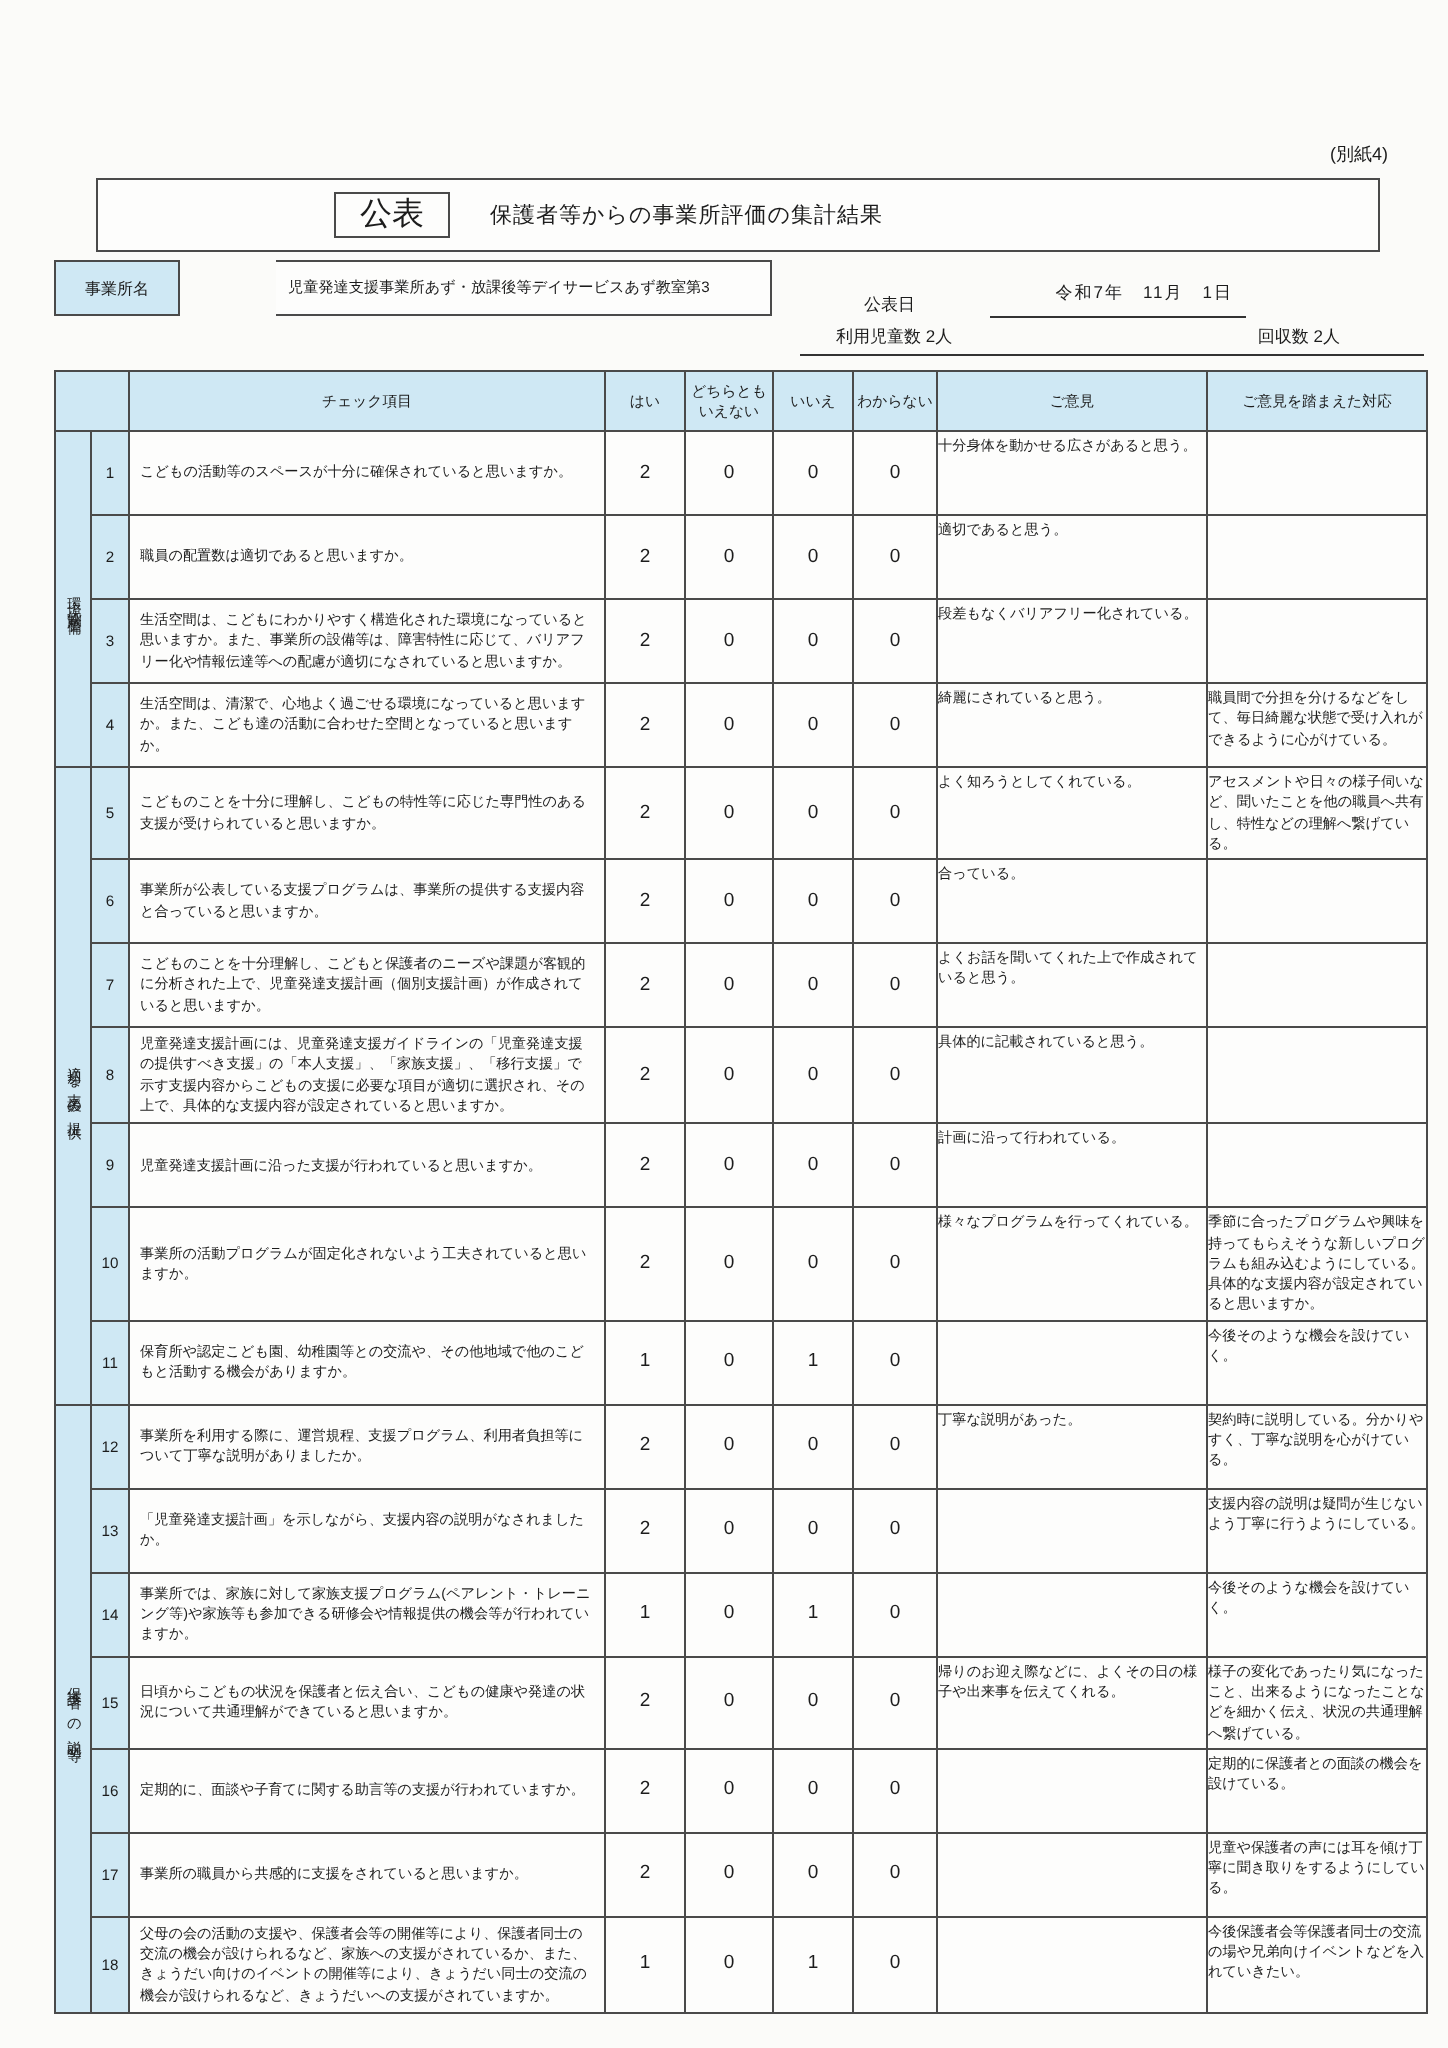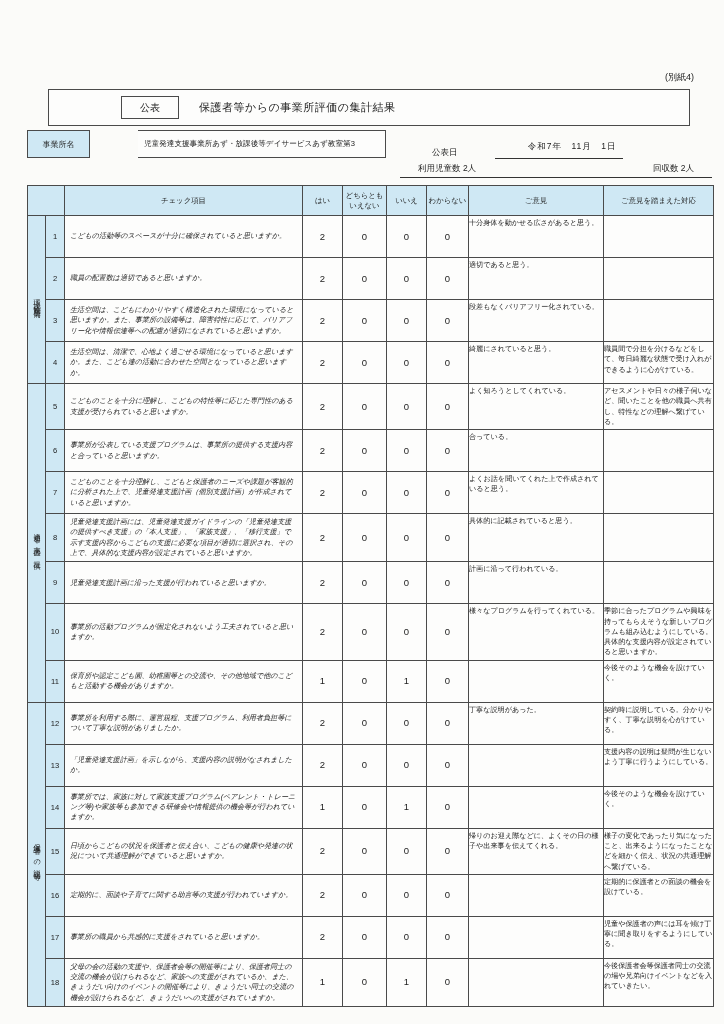--- a/index.html
+++ b/index.html
@@ -3,47 +3,47 @@
 <meta charset="utf-8">
 <style>
   :root { --hdr:#cfe8f4; --bd:#4a4a4a; --bdlt:#6a6a6a; }
   * { box-sizing:border-box; margin:0; padding:0; }
   body { width:724px; height:1024px; background:#f3f3f1; font-family:"Liberation Sans","DejaVu Sans",sans-serif; color:#1c1c1c; }
   .sheet { position:relative; width:724px; height:1024px; background:#fbfbf9; overflow:hidden; }
 
   .attachment { position:absolute; top:71px; right:30px; font-size:9px; }
 
   .title-box { position:absolute; left:48px; top:89px; width:642px; height:37px; border:1.2px solid var(--bd); display:flex; align-items:center; background:#fdfdfc; }
-  .publish-badge { border:1px solid var(--bd); width:58px; height:23px; margin-left:72px; display:flex; align-items:center; justify-content:center; font-size:10px; }
+  .publish-badge { border:1px solid var(--bd); width:58px; height:23px; margin-left:118px; display:flex; align-items:center; justify-content:center; font-size:16px; }
   .doc-title { margin-left:20px; font-size:11px; letter-spacing:.5px; }
 
   .office-row { position:absolute; left:27px; top:130px; display:flex; height:28px;gap:48px; }
   .office-label { width:63px; background:var(--hdr); border:1px solid var(--bd); display:flex; align-items:center; justify-content:center; font-size:8px; }
   .office-value { width:248px; border:1px solid var(--bd); border-left:none; background:#fdfdfc; display:flex; align-items:center; padding:0 6px; font-size:7.6px; }
 
   .date-row { position:absolute; left:432px; top:141px; display:flex; align-items:flex-end; font-size:8.5px;gap:29px; }
   .date-label { margin-right:8px; }
   .date-value { display:inline-block; min-width:128px; border-bottom:1px solid #333; text-align:right; padding:0 6px 5px; letter-spacing:1px; }
 
   .counts-row { position:absolute; left:400px; top:163px; width:312px; border-bottom:1px solid #333; display:flex; font-size:8.5px; padding-bottom:2px; }
   .count-a { margin-left:18px; }
-  .count-b { margin-left:auto; margin-right:18px; }
+  .count-b { margin-left:auto; margin-right:42px; }
 
   table { position:absolute; left:27px; top:185px; border-collapse:collapse; table-layout:fixed; width:686px; background:#fdfdfc; }
   col.c-cat{width:18px} col.c-num{width:19px} col.c-q{width:238px}
   col.c-yes{width:40px} col.c-nei{width:44px} col.c-no{width:40px} col.c-unk{width:42px}
   col.c-op{width:135px} col.c-re{width:110px}
   th, td { border:1px solid var(--bd); font-weight:normal; }
   thead th { background:var(--hdr); font-size:7.4px; text-align:center; vertical-align:middle; height:30px; white-space:pre-line; line-height:1.3; padding:2px 1px; }
   tbody td { font-size:7.1px; line-height:1.45; }
   tbody tr { height:42px; }
   td.cell-cat { background:var(--hdr); text-align:center; vertical-align:middle; padding:2px 0; }
   .v-label { writing-mode:vertical-rl; text-orientation:upright; font-size:7.2px; letter-spacing:2px; margin:0 auto; }
   td.cell-num { background:var(--hdr); text-align:center; vertical-align:middle; font-size:7.6px; }
-  td.cell-q { vertical-align:middle; padding:3px 5px;font-style:italic; }
+  td.cell-q { vertical-align:middle; padding:3px 5px; }
   td.cell-count { text-align:center; vertical-align:middle; font-size:9.5px; }
   td.cell-op, td.cell-re { vertical-align:top; padding:2px 0; }
 </style>
 </head>
 <body>
 
 <div class="sheet">
 
   <div class="attachment">(別紙4)</div>
 

